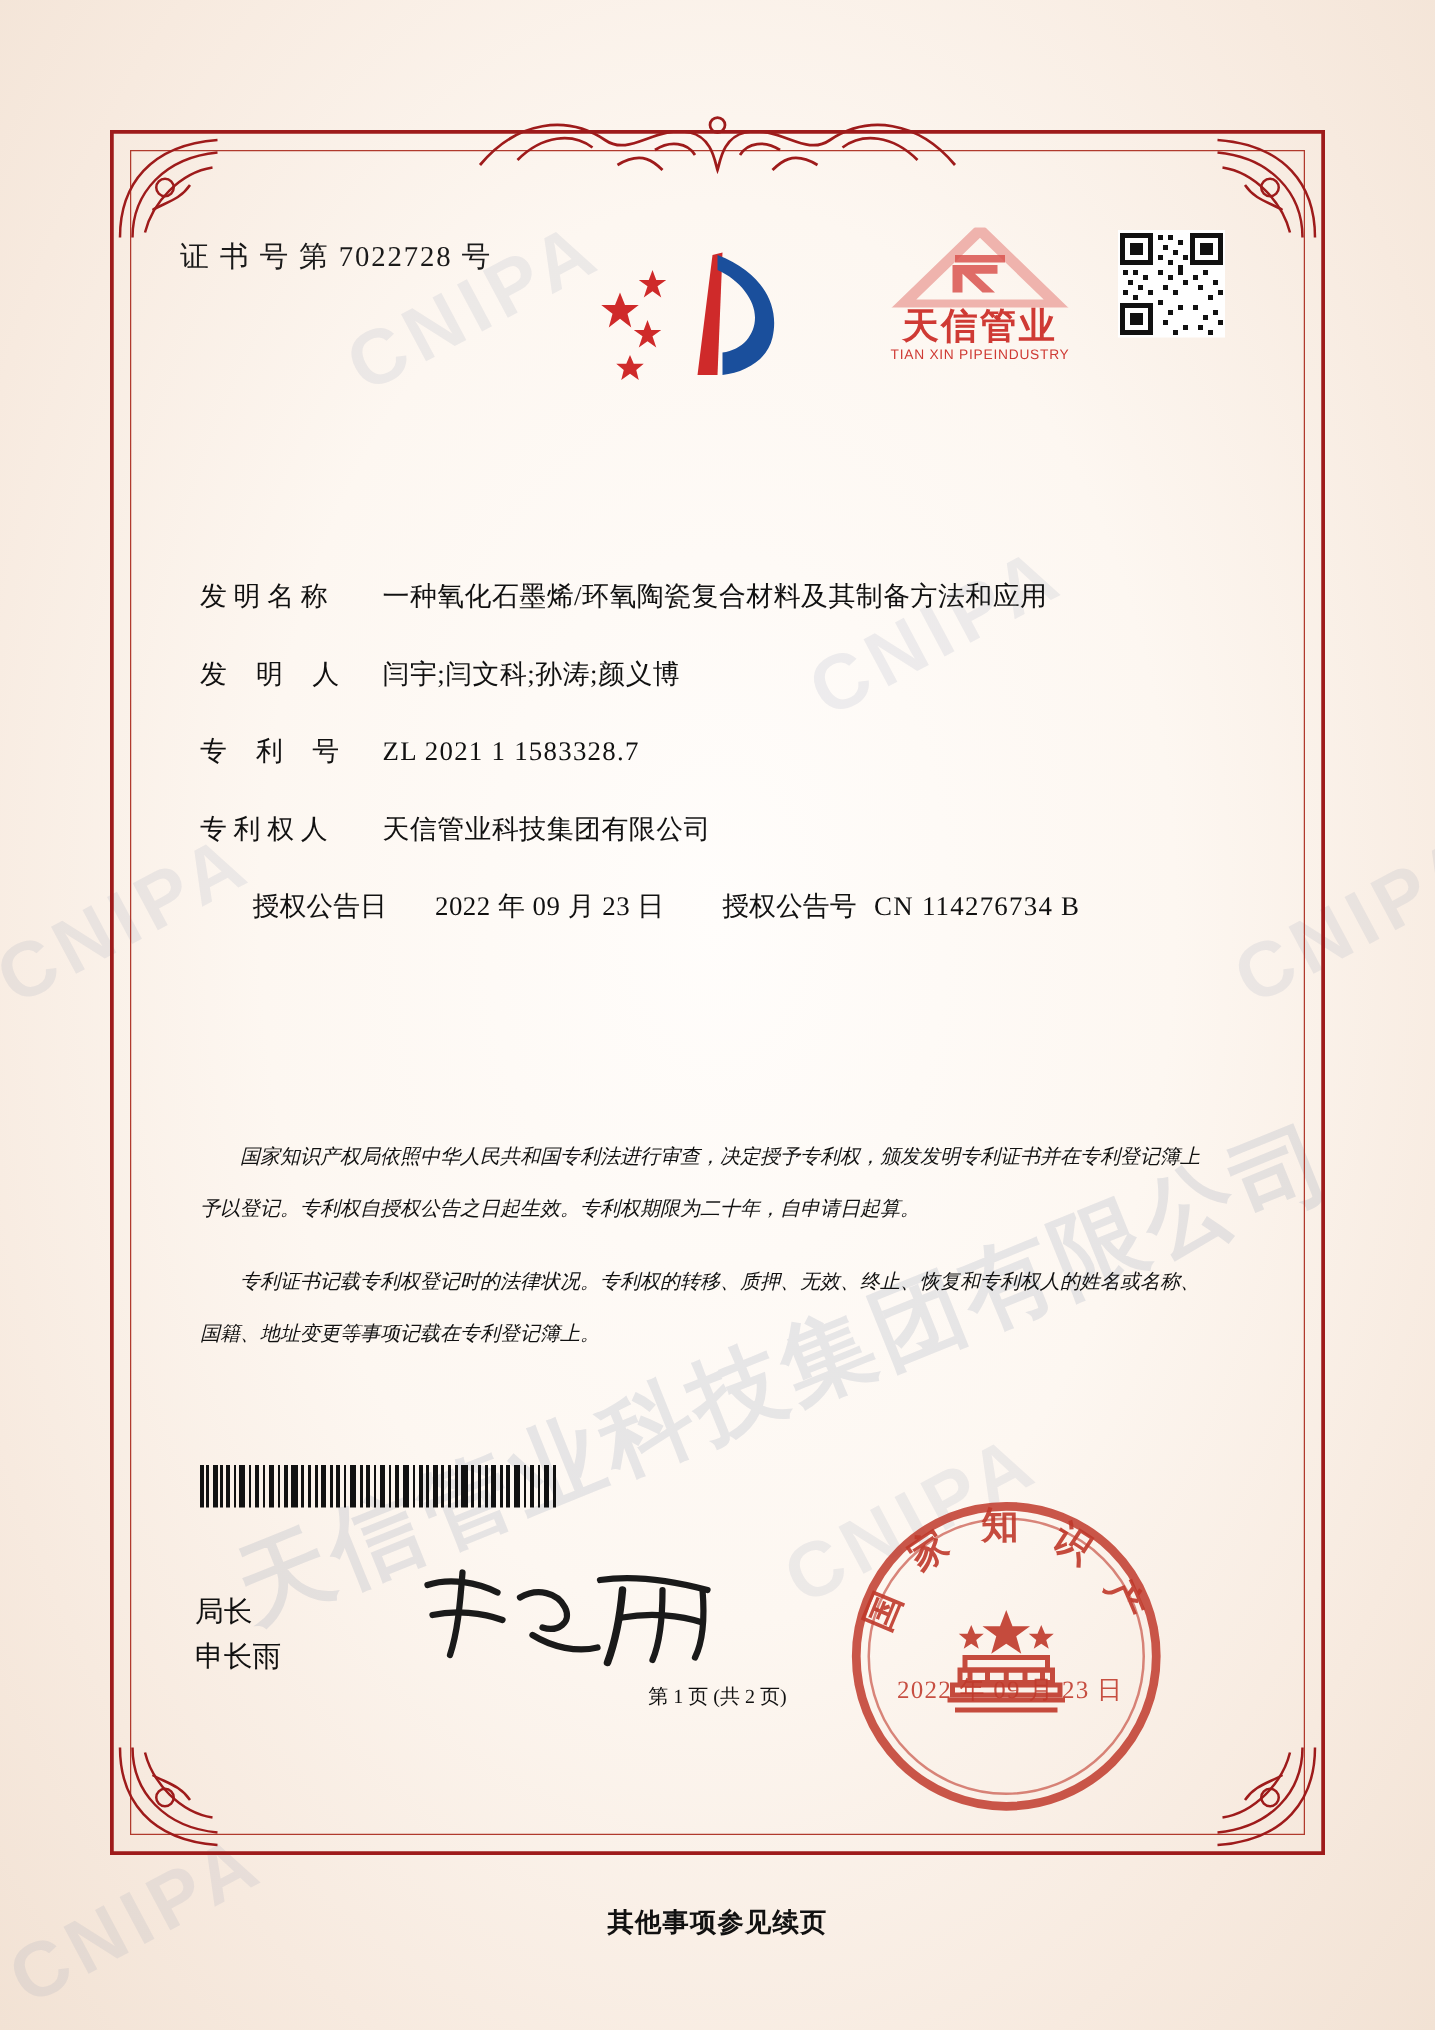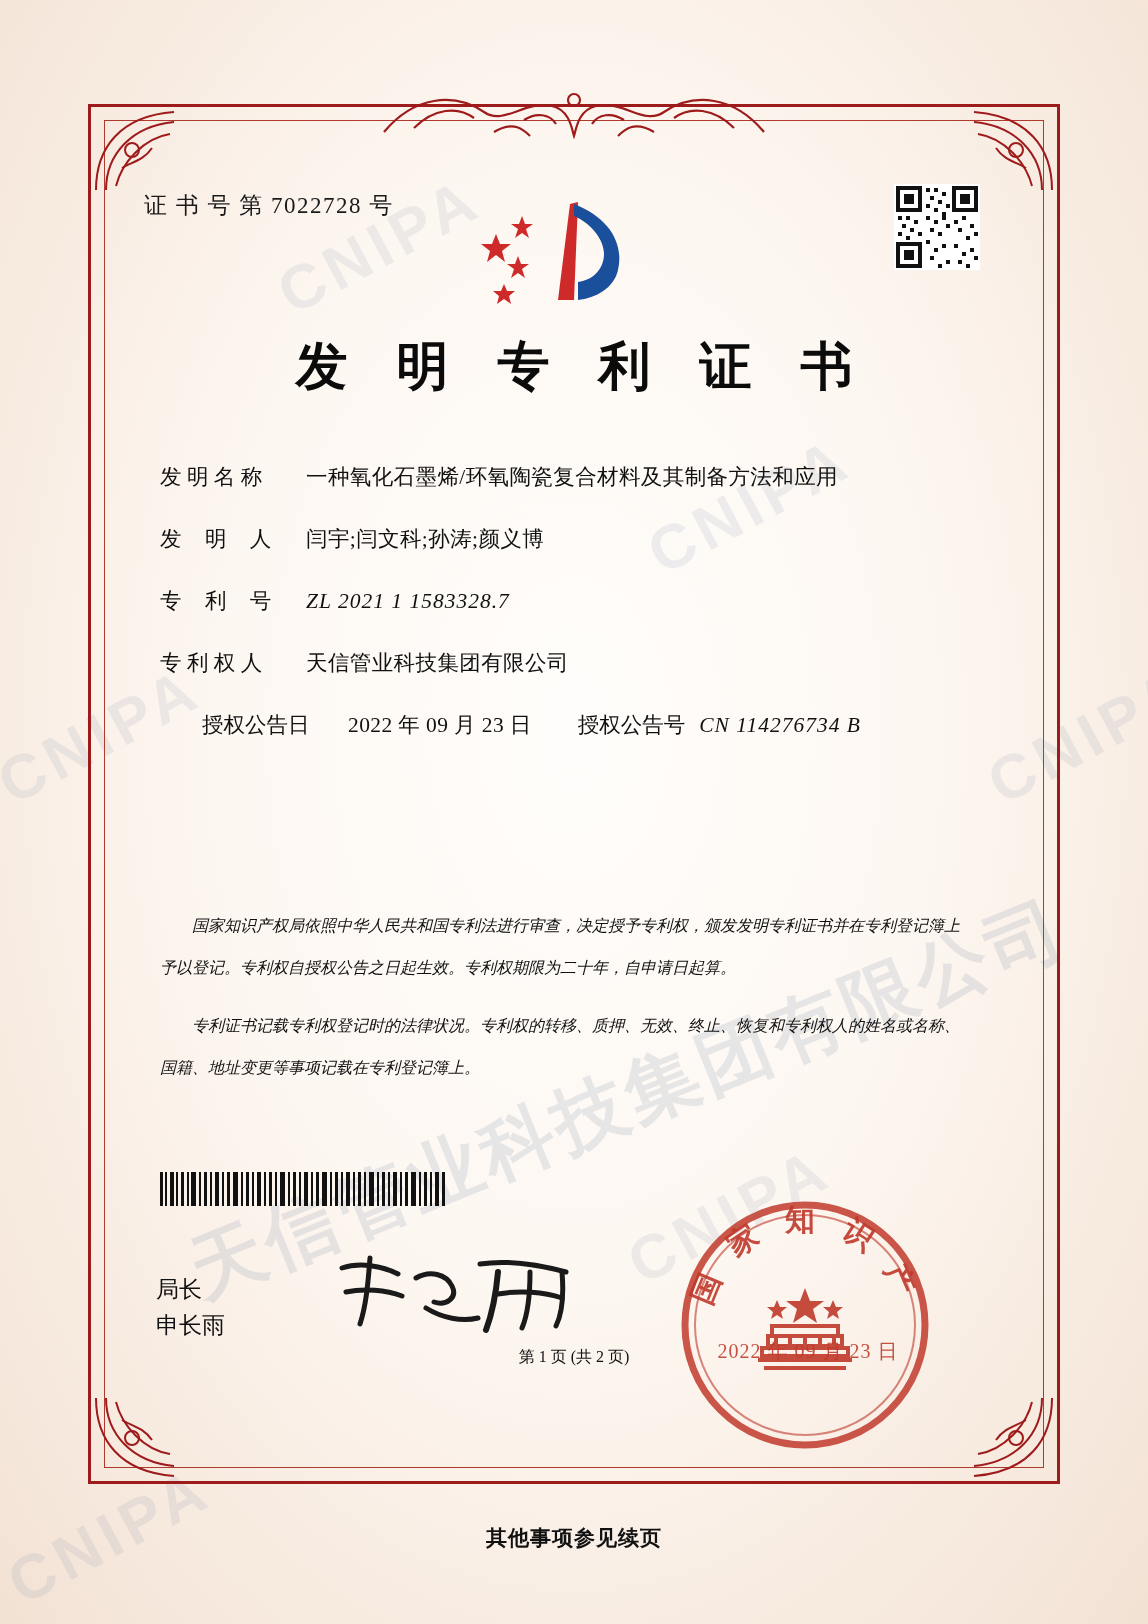--- a/index.html
+++ b/index.html
@@ -135,21 +135,21 @@
     white-space: nowrap;
   }
   .lbl {
     width: 146px;
     flex: 0 0 146px;
     letter-spacing: 0px;
   }
   .lbl.sp1 { letter-spacing: 9px; }
   .lbl.sp2 { letter-spacing: 18px; }
   .val { letter-spacing: 0.4px; }
-  .val.mono { font-family: "Liberation Serif", serif; letter-spacing: 1px; font-style: italic; }
+  .val.mono { font-family: "Liberation Serif", serif; letter-spacing: 1px; }
 
   .row.dual { margin-bottom: 24px; margin-left: 42px; }
   .row.dual .lbl2 {
     margin-left: 46px;
   }
 
   
   .para {
     position: absolute;
     left: 160px;
@@ -304,20 +304,33 @@
       <path d="M96 8 C132 22 146 48 140 74 C136 92 118 102 100 104 L100 86 C116 84 126 72 126 58 C126 44 114 28 96 20 Z" fill="#1a4f9c"></path>
       <g fill="#cf2a2a">
         <polygon points="18,38 22,48 33,48 24,55 27,66 18,59 9,66 12,55 3,48 14,48"></polygon>
         <polygon points="44,20 47,28 55,28 48,33 51,42 44,37 37,42 40,33 33,28 41,28"></polygon>
         <polygon points="40,60 43,68 51,68 44,73 47,82 40,77 33,82 36,73 29,68 37,68"></polygon>
         <polygon points="26,88 29,95 37,95 31,100 33,108 26,103 19,108 21,100 15,95 23,95"></polygon>
       </g>
     </svg>
   </div>
 
+  <div class="logo-tx">
+    <div class="tri">
+      <svg width="196" height="64" viewBox="0 0 196 64">
+        <polygon points="98,2 160,62 36,62" fill="none" stroke="#efb3ad" stroke-width="9"></polygon>
+        <g fill="#d9534f">
+          <path d="M76 30 L112 30 L112 37 L94 37 L110 52 L100 52 L84 37 L84 52 L76 52 Z" opacity="0.85"></path>
+          <path d="M78 22 L118 22 L118 28 L78 28 Z" opacity="0.85"></path>
+        </g>
+      </svg>
+    </div>
+    <div class="tx-cn">天信管业</div>
+    <div class="tx-en">TIAN XIN PIPEINDUSTRY</div>
+  </div>
 
   <div class="qr">
     <svg width="86" height="86" viewBox="0 0 43 43" shape-rendering="crispEdges">
       <rect width="43" height="43" fill="#ffffff"></rect>
       <g fill="#111">
         <rect x="1" y="1" width="13" height="13"></rect>
           <rect x="3" y="3" width="9" height="9" fill="#fff"></rect>
           <rect x="5" y="5" width="5" height="5"></rect>
         <rect x="29" y="1" width="13" height="13"></rect>
           <rect x="31" y="3" width="9" height="9" fill="#fff"></rect>
@@ -363,21 +376,20 @@
         <rect x="30" y="30" width="2" height="2"></rect>
           <rect x="34" y="34" width="2" height="2"></rect>
           <rect x="38" y="32" width="2" height="2"></rect>
         <rect x="32" y="38" width="2" height="2"></rect>
           <rect x="36" y="40" width="2" height="2"></rect>
           <rect x="40" y="36" width="2" height="2"></rect>
       </g>
     </svg>
   </div>
 
-  <div class="title">发 明 专 利 证 书</div>
 
   <div class="fields">
     <div class="row">
       <span class="lbl">发 明 名 称</span>
       <span class="val">一种氧化石墨烯/环氧陶瓷复合材料及其制备方法和应用</span>
     </div>
     <div class="row">
       <span class="lbl sp1">发 明 人</span>
       <span class="val">闫宇;闫文科;孙涛;颜义博</span>
     </div>

